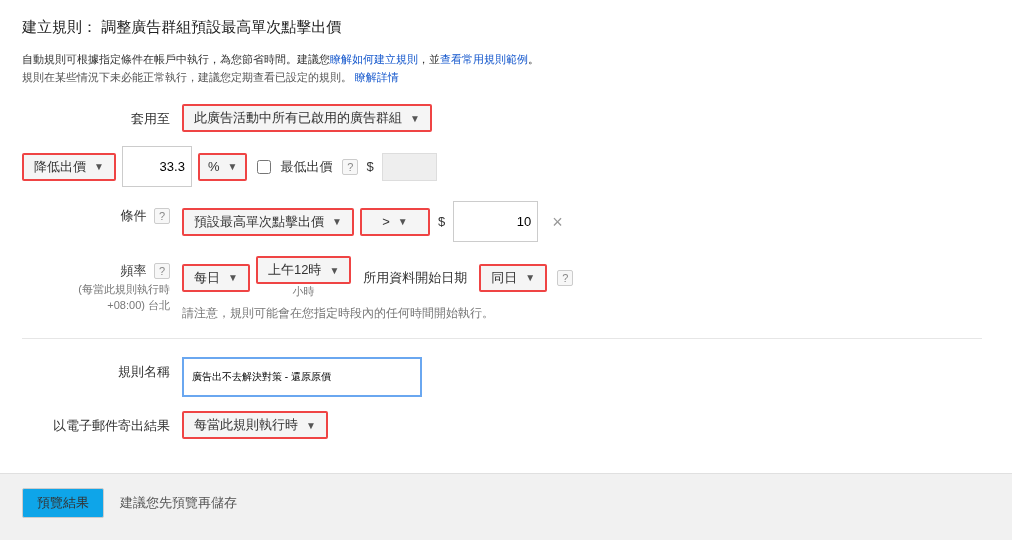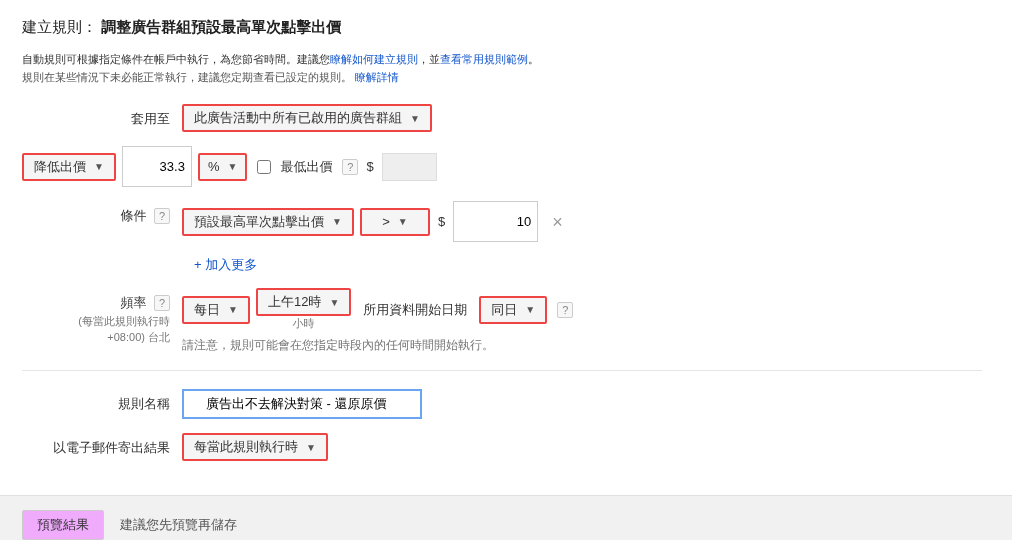--- a/index.html
+++ b/index.html
@@ -13,21 +13,21 @@
     width: 1012px;
   }
   .dialog {
     padding: 18px 0 20px 22px;
   }
   .header-row {
     font-size: 15px;
     margin-bottom: 14px;
   }
   .header-prefix { color: #222; }
-  .header-title { font-weight: bold; color: #222; }
+  .header-title { font-weight: normal; color: #222; }
   .intro {
     font-size: 11px;
     color: #333;
     line-height: 1.6;
     font-family: Liberation Serif, serif;
   }
   .intro a, .link { color: #1155cc; text-decoration: none; cursor: pointer; }
   .intro .muted { color: #555; }
   .form-area { margin-top: 18px; }
   .row {
@@ -78,24 +78,24 @@
   .num-input {
     width: 70px;
     height: 41px;
     border: 1px solid #ccc;
     padding: 4px 6px;
     text-align: right;
     font-size: 13px;
   }
   .text-input {
     width: 240px;
-    height: 30px;
+    height: 40px;
     border: 2px solid #6aa7f0;
-    padding: 4px 22px;
-    font-size: 13px;
+    padding: 4px 8px;
+    font-size: 10px;
     outline: none;
   }
   .checkbox {
     width: 14px; height: 14px; cursor:pointer;
   }
   .dollar { color:#333; padding: 0 2px; }
   .disabled-input {
     width: 55px; height:28px; border:1px solid #ddd; background:#eee;
   }
   .remove-x {
@@ -125,21 +125,21 @@
   }
   .footer-bar {
     border-top:1px solid #e0e0e0;
     background:#f1f1f1;
     padding: 14px 22px 20px 22px;
   }
   .preview-row {
     display:flex; align-items:center; gap:16px; margin-bottom:26px;
   }
   .btn-default {
-    background:#f0abfc; border:1px solid #ccc; height:30px; padding:0 14px;
+    background:#0ea5e9; border:1px solid #ccc; height:30px; padding:0 14px;
     font-size:13px; color:#333; border-radius:2px; cursor:pointer;
   }
   .inline-text { color:#555; font-size:13px; }
   .static-text { color:#333; padding: 0 6px; }
   .freq-cluster { display:flex; align-items:center; gap:6px; }
   .hour-label-wrap { display:flex; flex-direction:column; align-items:center; }
 </style>
 </head>
 <body>
 
@@ -204,23 +204,20 @@
         <div class="select-like" style="min-width:70px;justify-content:center;">
           <span>&gt;</span>
           <span class="caret">▼</span>
         </div>
         <span class="dollar">$</span>
         <input class="num-input" style="width: 85px;" value="10">
         <span class="remove-x">×</span>
       </div>
     </div>
 
-    <div class="add-more">
-      <a>+ 加入更多</a>
-    </div>
 
     <div class="row">
       <div class="label-col">
         <span>頻率</span>
         <span class="help-icon" style="margin-left:4px;">?</span>
         <span class="sub">(每當此規則執行時</span>
         <span class="sub">+08:00) 台北</span>
       </div>
       <div class="field-stack">
         <div class="freq-cluster">

